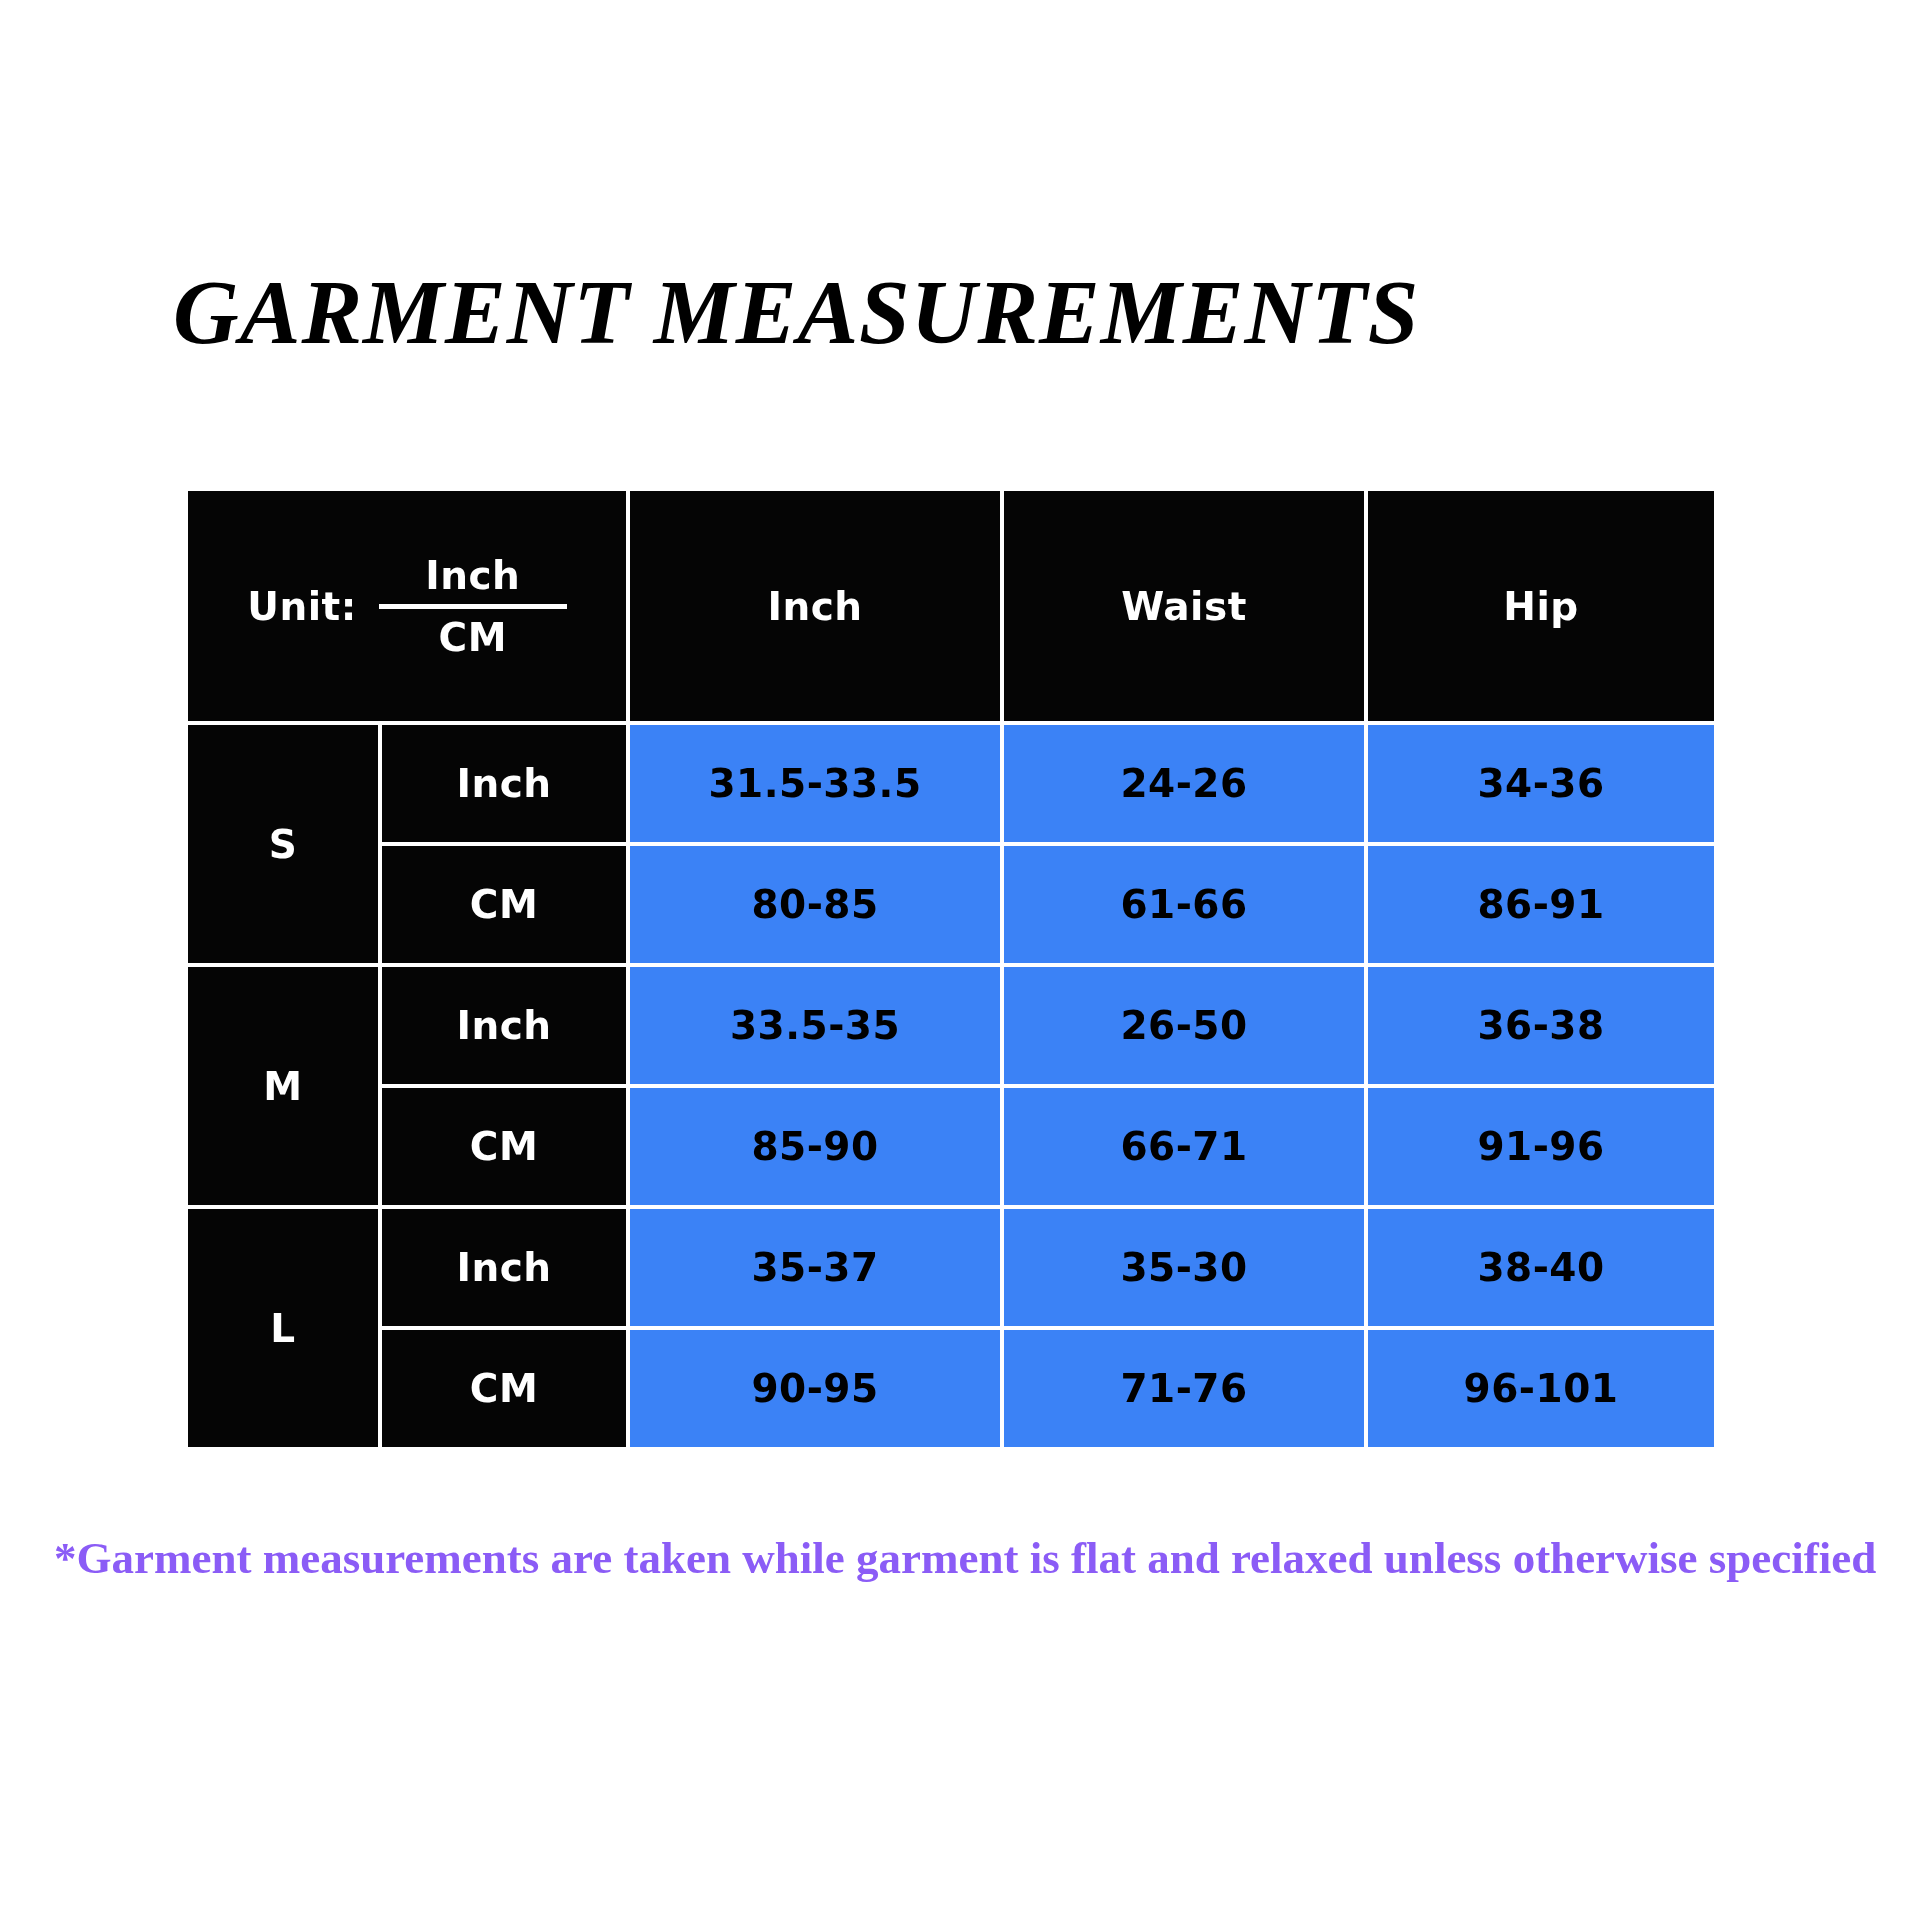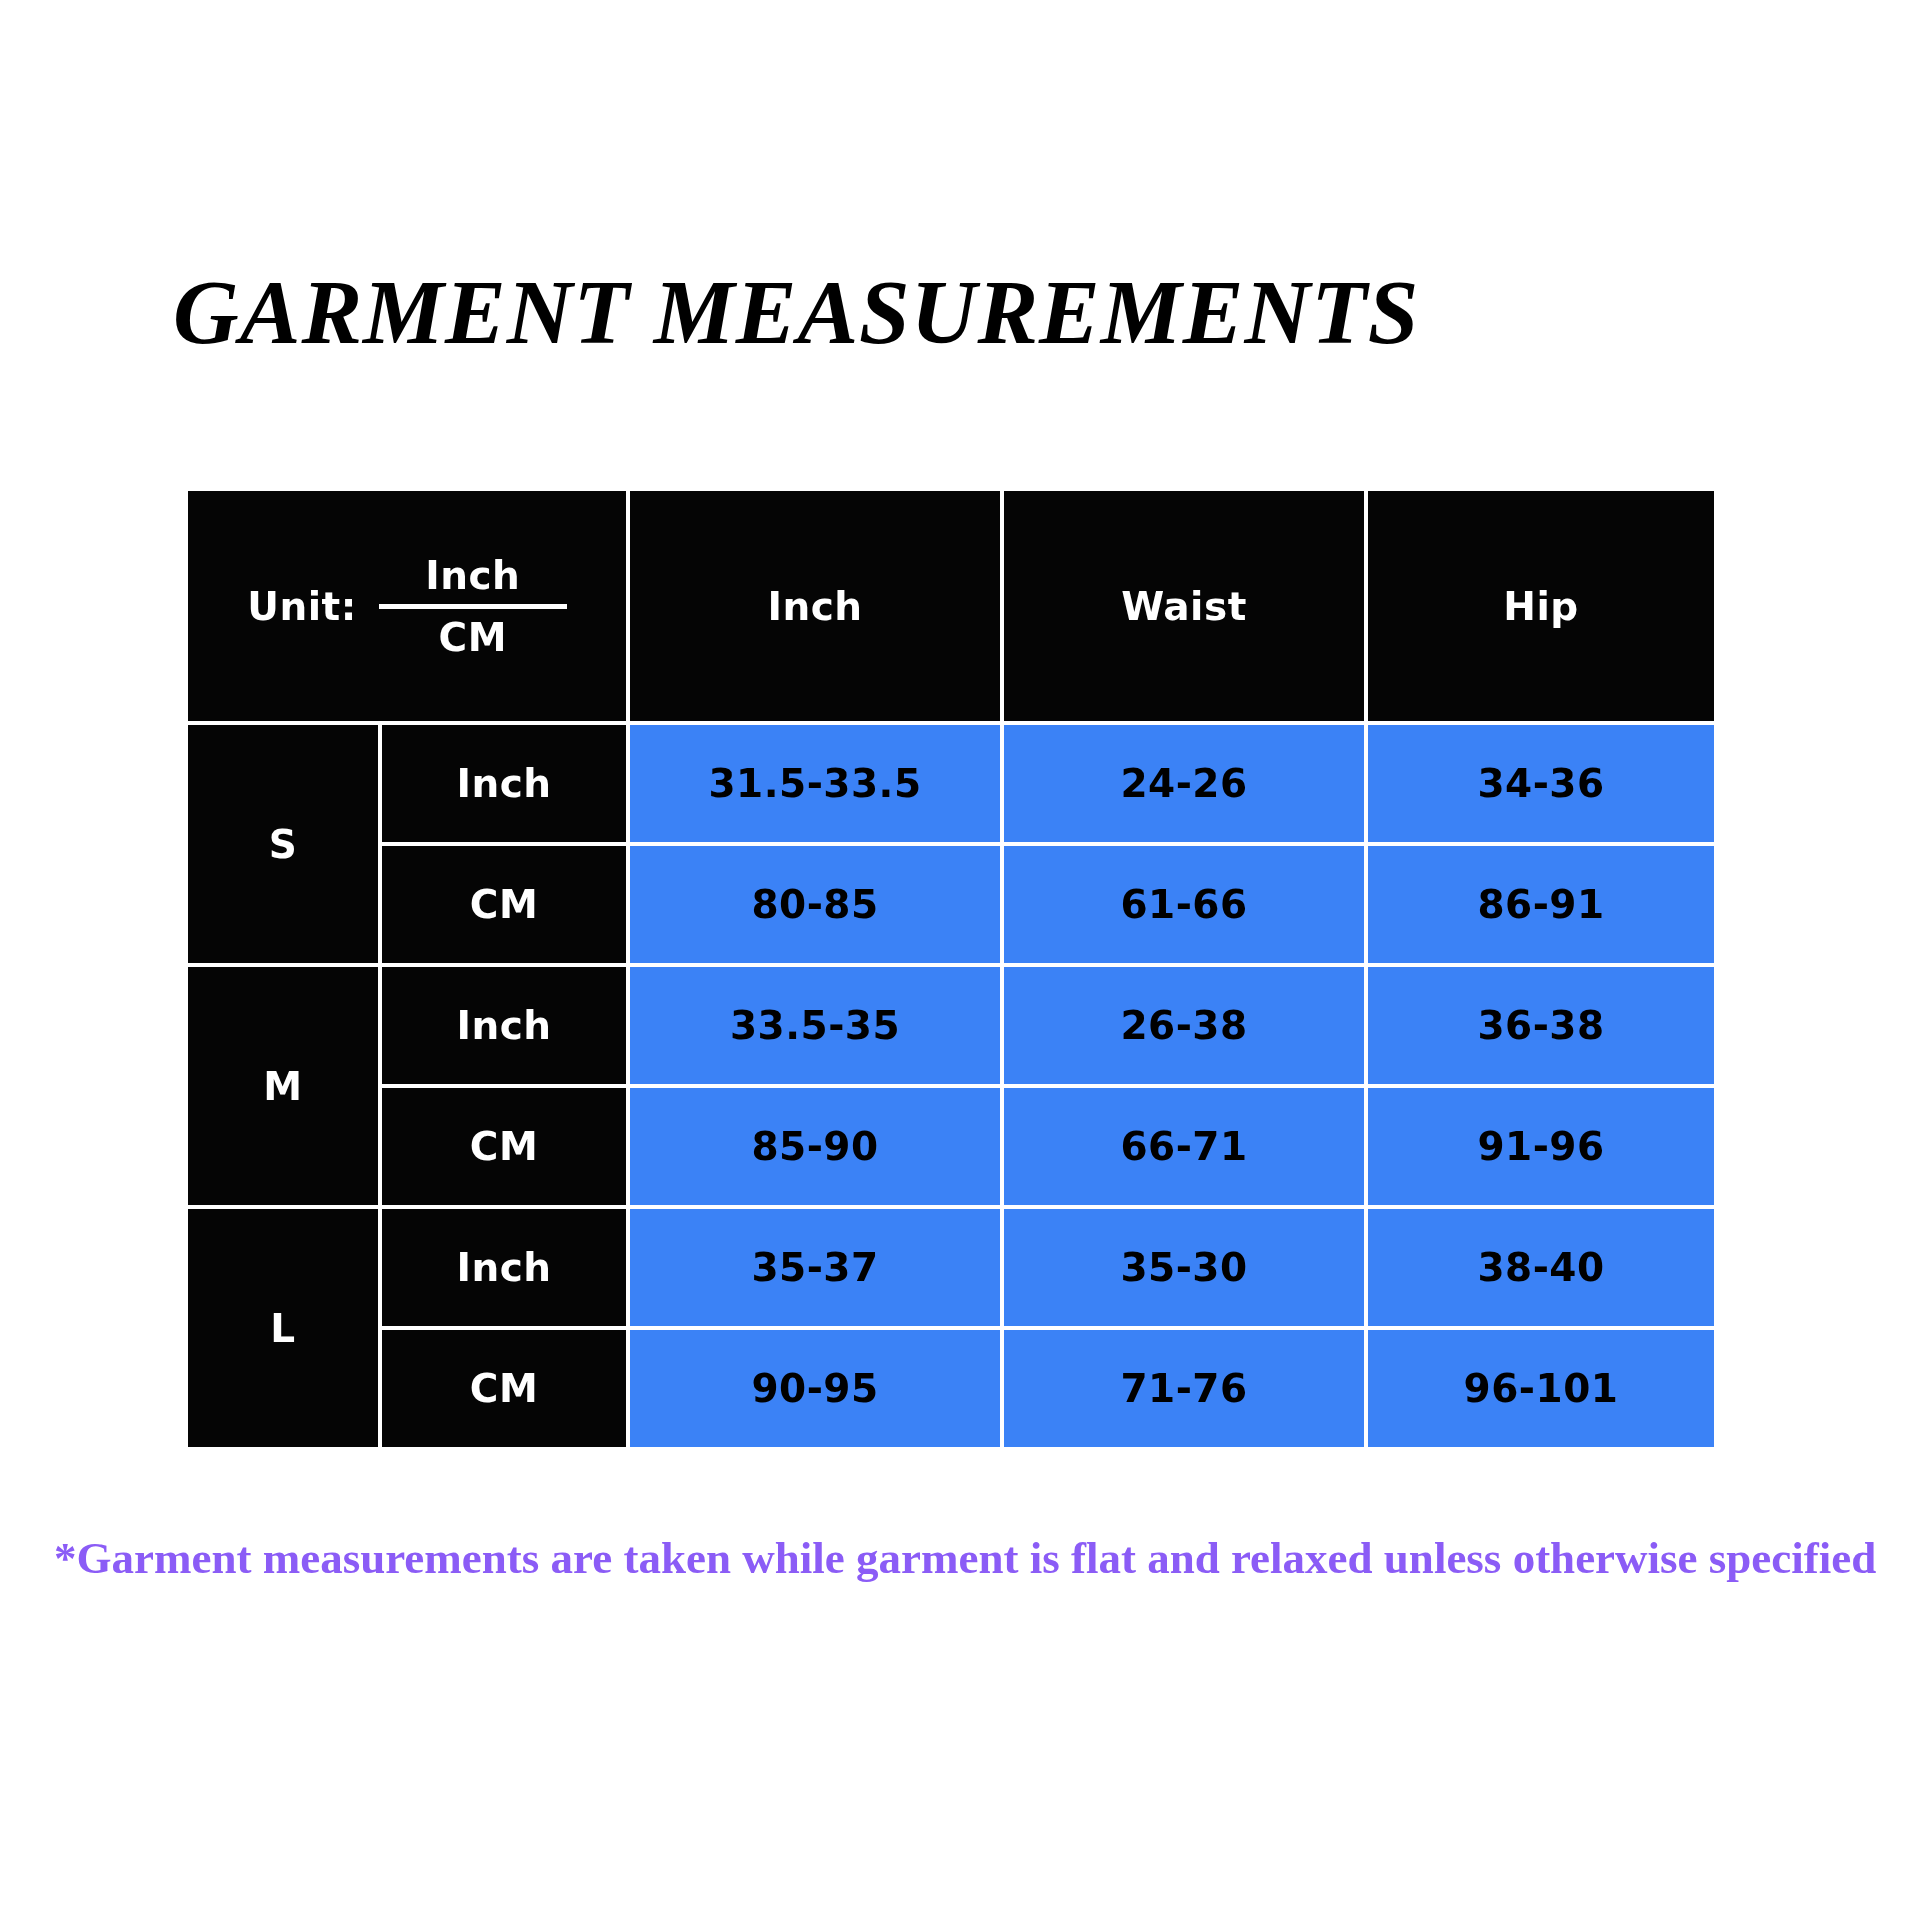--- a/index.html
+++ b/index.html
@@ -177,21 +177,21 @@
           <td class="cell-dark">CM</td>
           <td class="cell-light">80-85</td>
           <td class="cell-light">61-66</td>
           <td class="cell-light">86-91</td>
         </tr>
 
         <tr class="data-row">
           <td class="cell-dark" rowspan="2">M</td>
           <td class="cell-dark">Inch</td>
           <td class="cell-light">33.5-35</td>
-          <td class="cell-light">26-38</td>
+          <td class="cell-light">26-50</td>
           <td class="cell-light">36-38</td>
         </tr>
 
         <tr class="data-row">
           <td class="cell-dark">CM</td>
           <td class="cell-light">85-90</td>
           <td class="cell-light">66-71</td>
           <td class="cell-light">91-96</td>
         </tr>
 

